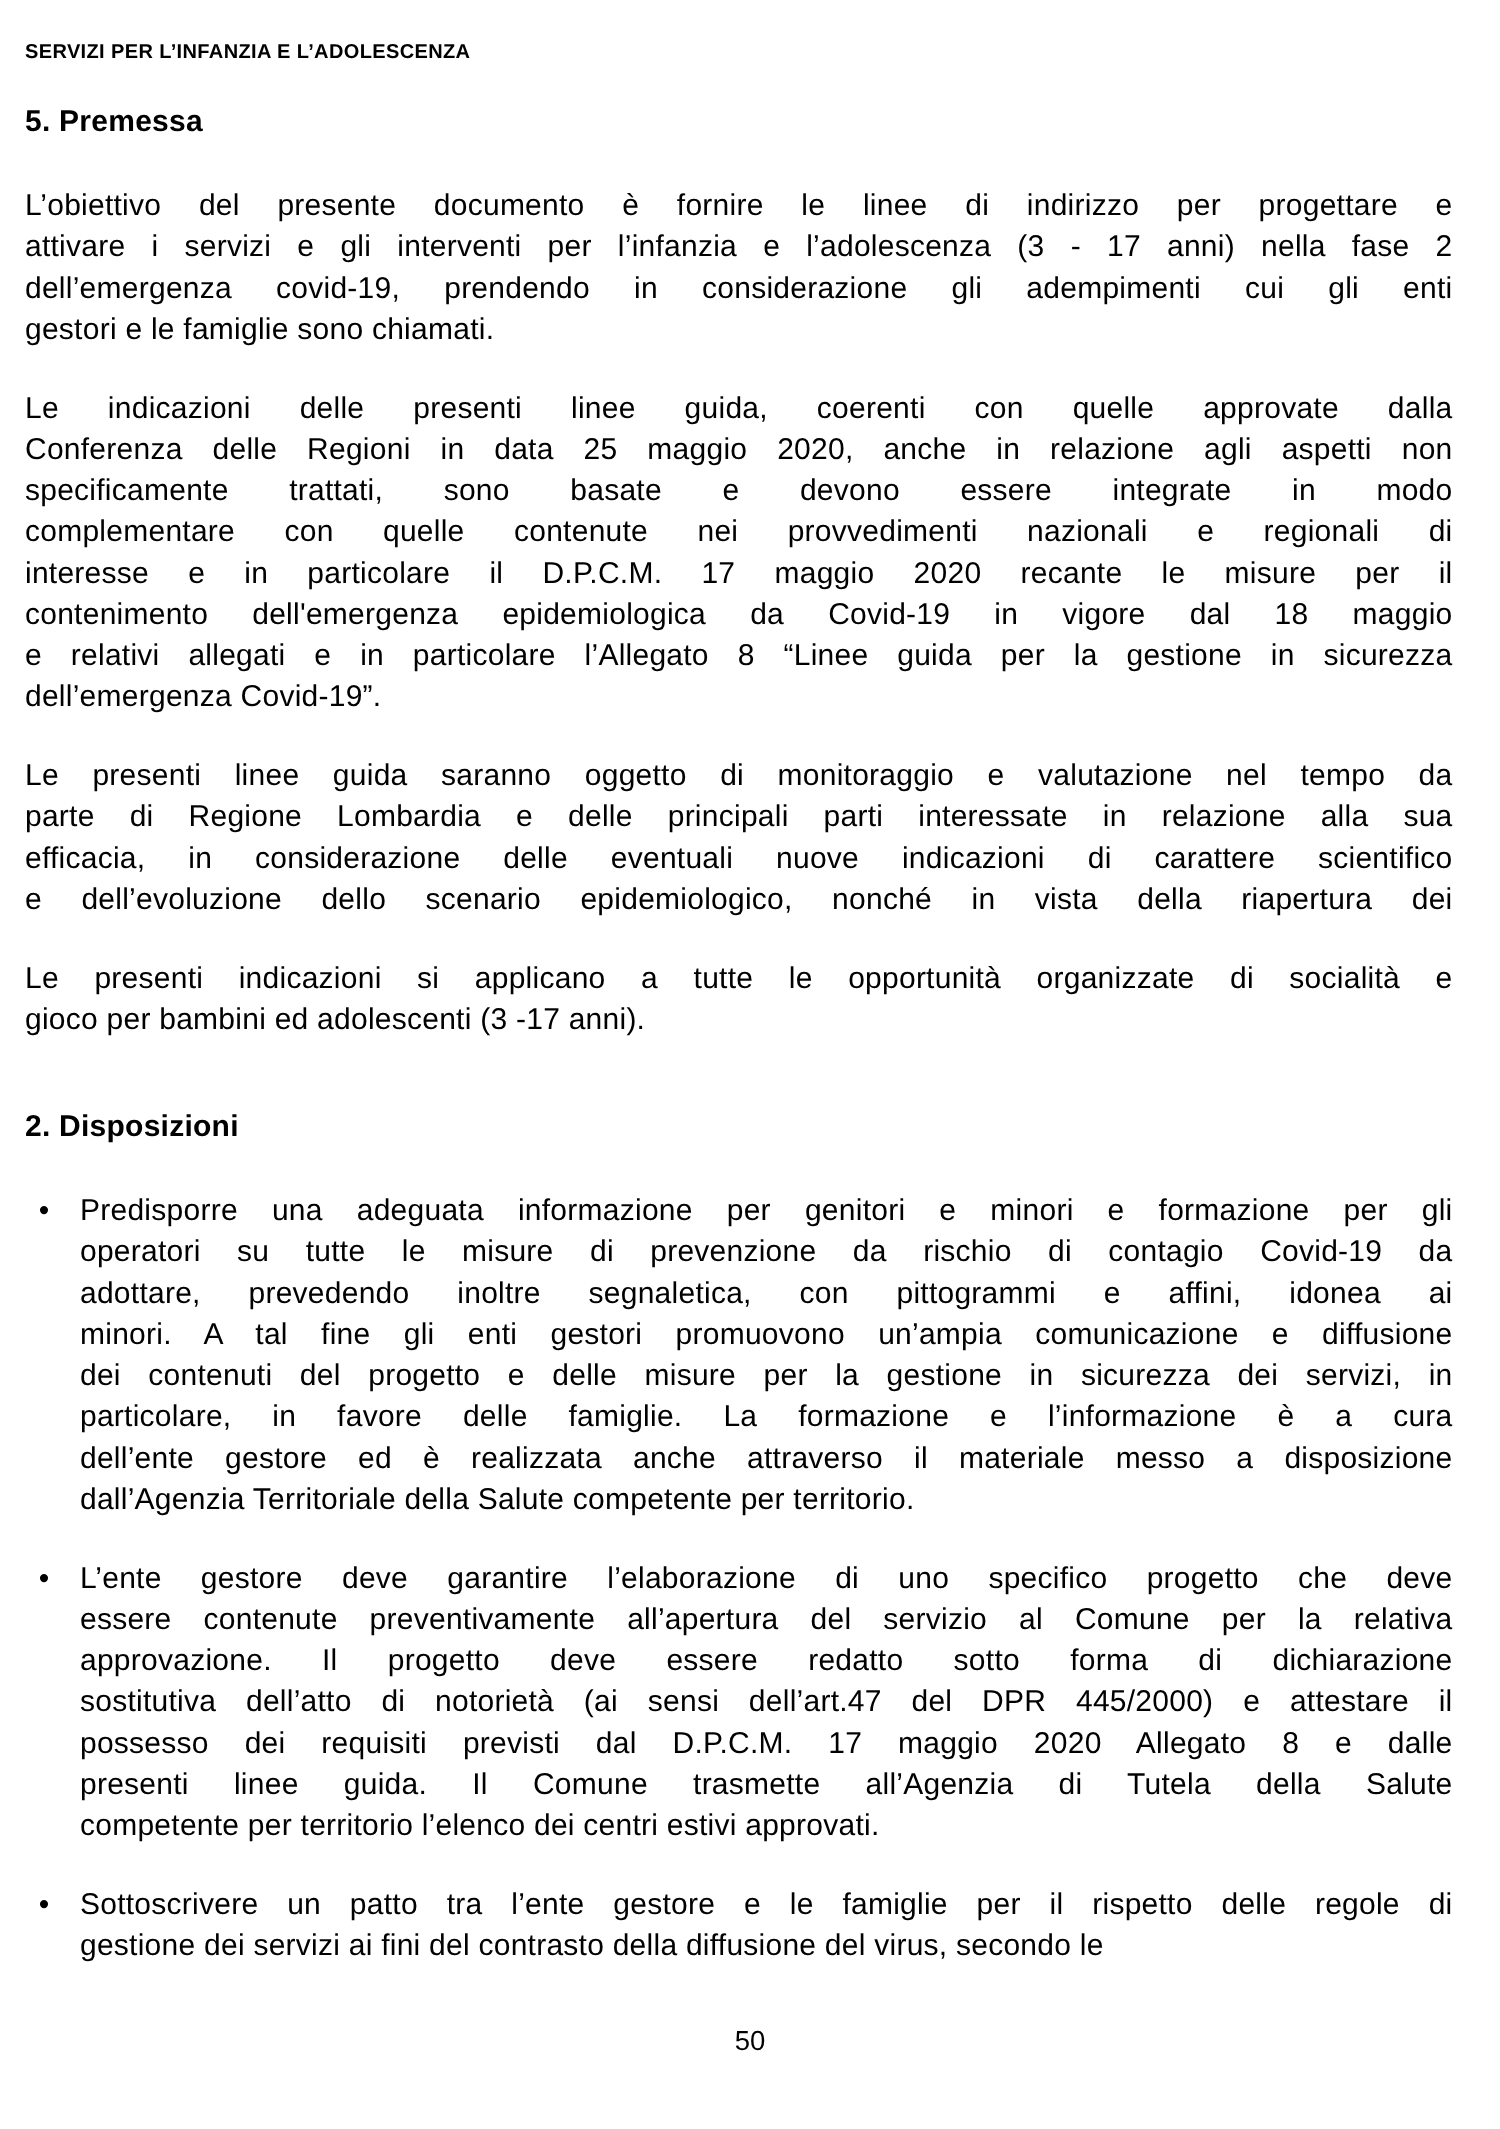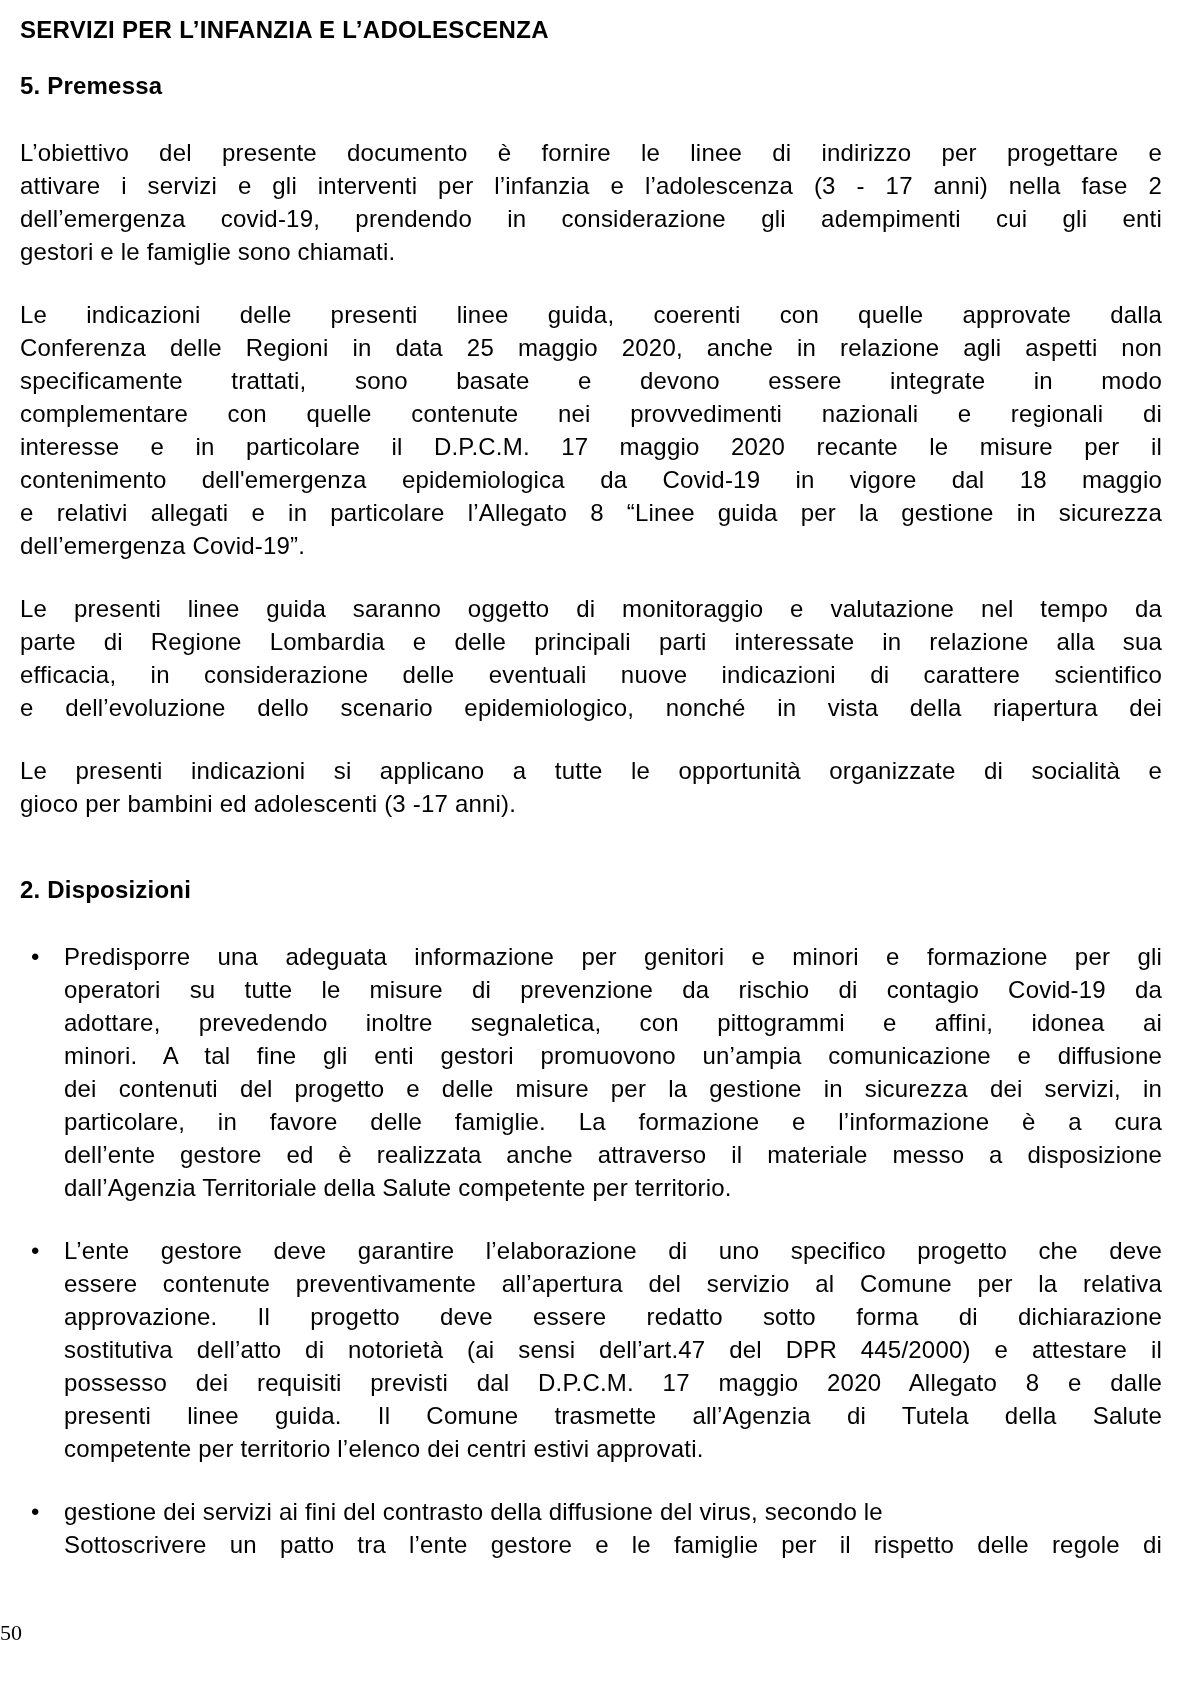--- a/index.html
+++ b/index.html
@@ -12,25 +12,25 @@
     width: 1200px;
     height: 1703px;
     box-sizing: border-box;
     background: #ffffff;
     color: #000000;
     font-family: "Liberation Sans", "DejaVu Sans", sans-serif;
     padding: 12px 38px 0 20px;
     overflow: hidden;
   }
   .doc-title {
-    font-size: 24px;
+    font-size: 16px;
     font-weight: bold;
     line-height: 28px;
     letter-spacing: 0.3px;
-    margin: 4px 0 28px 0;
+    margin: 16px 0 28px 0;
   }
   .section-heading {
     font-size: 24px;
     font-weight: bold;
     line-height: 28px;
     letter-spacing: 0.2px;
     margin: 0 0 36px 0;
   }
   .section-disposizioni .section-heading {
     margin-top: 56px;
@@ -63,23 +63,23 @@
   }
   .bullet .lines {
     flex: 1 1 auto;
     min-width: 0;
   }
   .page-number {
     position: absolute;
     top: 1620px;
     left: 0;
     width: 1200px;
+    text-align: center;
     font-size: 22px;
     line-height: 26px;
-    font-family: Liberation Serif, serif;
   }
 </style>
 </head>
 <body>
 
 <div class="page">
 
   <h1 class="doc-title">SERVIZI PER L’INFANZIA E L’ADOLESCENZA</h1>
 
   <div class="section section-premessa">
@@ -146,22 +146,22 @@
             <div class="line">approvazione.  Il progetto deve essere redatto sotto forma di dichiarazione</div>
             <div class="line">sostitutiva dell’atto di notorietà (ai sensi dell’art.47 del DPR 445/2000) e attestare il</div>
             <div class="line">possesso dei requisiti previsti dal D.P.C.M. 17 maggio 2020 Allegato 8 e dalle</div>
             <div class="line">presenti linee guida. Il Comune trasmette all’Agenzia di Tutela della Salute</div>
             <div class="line last">competente per territorio l’elenco dei centri estivi approvati.</div>
           </div>
         </div>
         <div class="block bullet">
           <span class="marker">•</span>
           <div class="lines">
+            <div class="line">Sottoscrivere un patto tra l’ente gestore e le famiglie per il rispetto delle regole di</div>
             <div class="line last">gestione dei servizi ai fini del contrasto della diffusione del virus, secondo le</div>
-            <div class="line">Sottoscrivere un patto tra l’ente gestore e le famiglie per il rispetto delle regole di</div>
           </div>
         </div>
       </div>
   </div>
 
   <div class="page-number">50</div>
 
 </div>
 
 </body></html>

